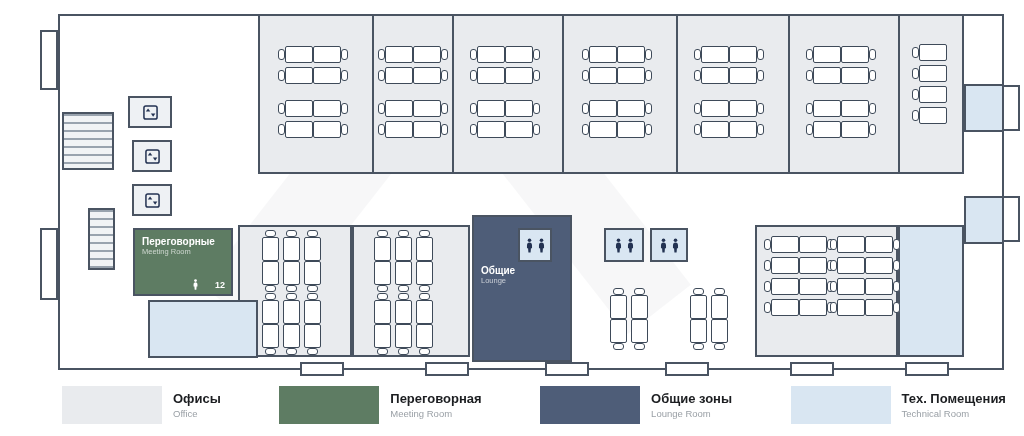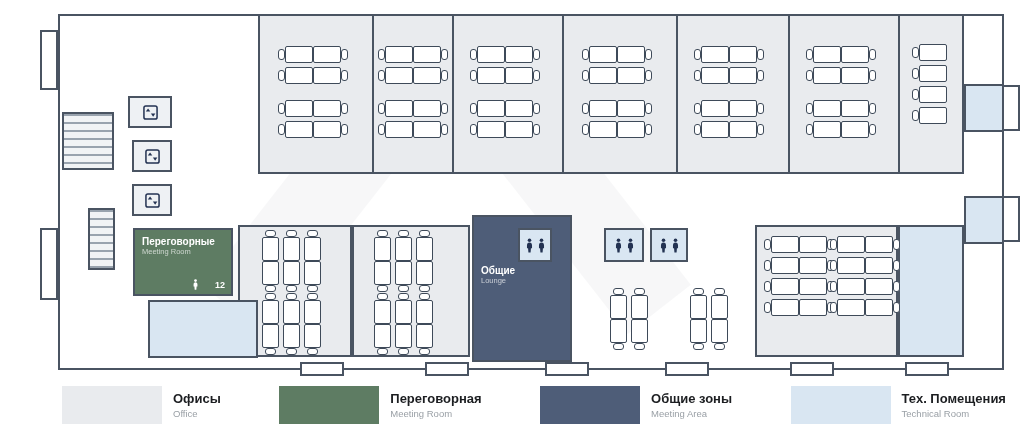--- a/index.html
+++ b/index.html
@@ -383,21 +383,21 @@
       <div class="swatch" style="background: rgb(94, 124, 99);"></div>
       <div class="ltext">
         <div class="ltitle">Переговорная</div>
         <div class="lsub">Meeting Room</div>
       </div>
     </div>
     <div class="legend-item">
       <div class="swatch" style="background: rgb(78, 93, 120);"></div>
       <div class="ltext">
         <div class="ltitle">Общие зоны</div>
-        <div class="lsub">Meeting Area</div>
+        <div class="lsub">Lounge Room</div>
       </div>
     </div>
     <div class="legend-item">
       <div class="swatch" style="background: rgb(217, 230, 242);"></div>
       <div class="ltext">
         <div class="ltitle">Тех. Помещения</div>
         <div class="lsub">Technical Room</div>
       </div>
     </div>
   </div>

